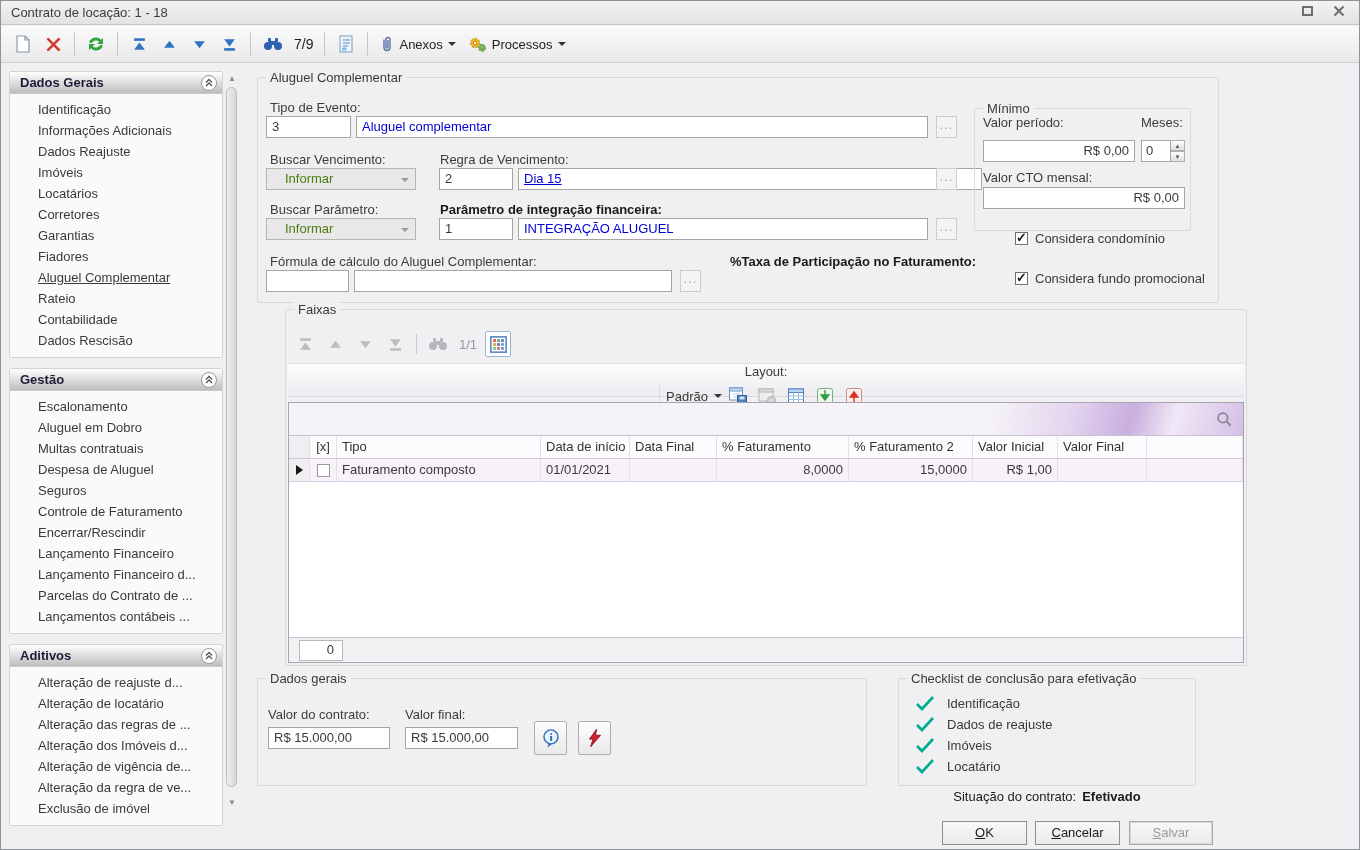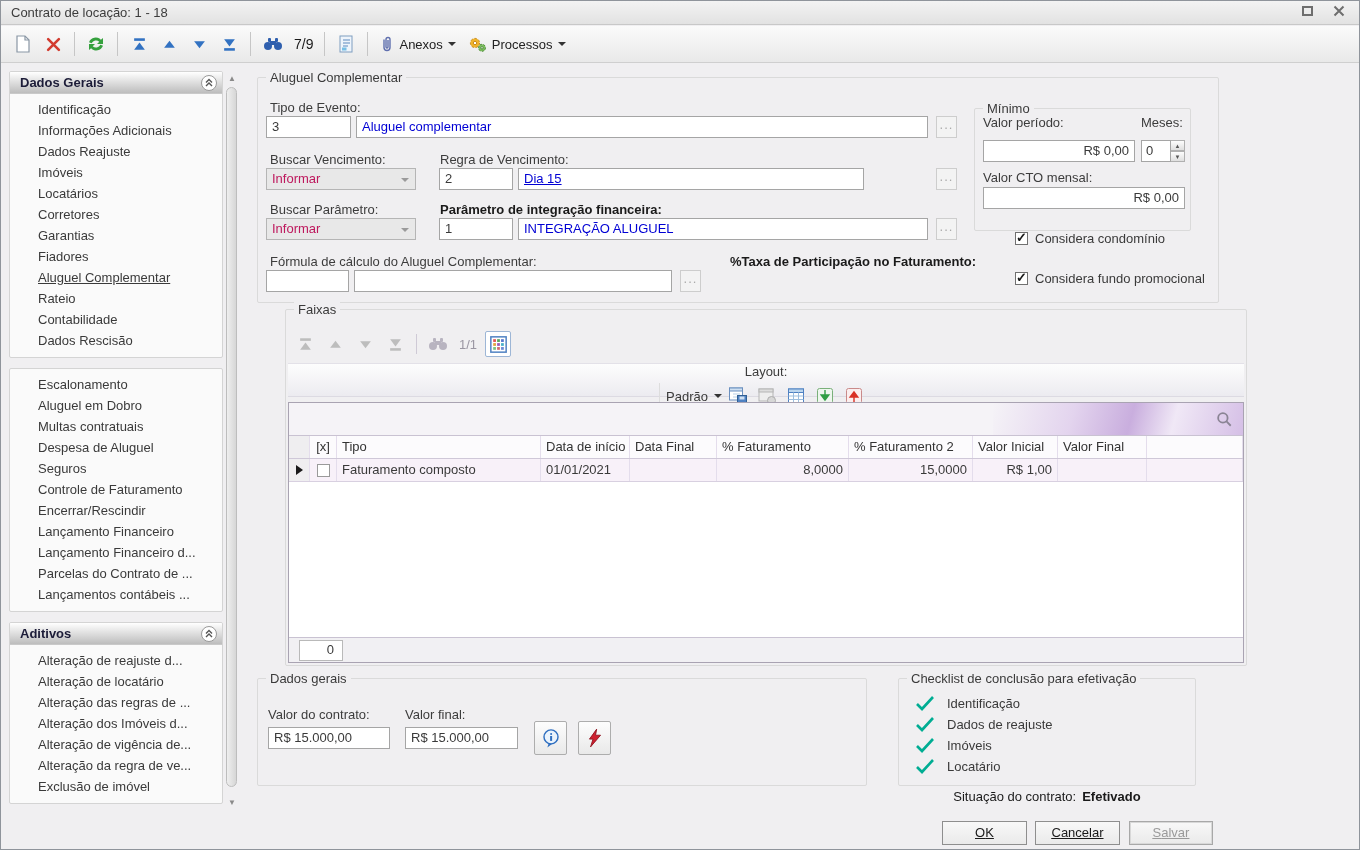--- a/index.html
+++ b/index.html
@@ -50,22 +50,22 @@
   .groupbox { position:absolute; border:1px solid #dadada; border-radius:2px; }
   .gb-label { position:absolute; top:-8px; left:8px; background:#f0eff1; padding:0 4px; color:#3a3a3a; white-space:nowrap; }
 
   
   .lbl { position:absolute; white-space:nowrap; color:#3c3c3c; }
   .lbl.bold { font-weight:bold; color:#1a1a1a; }
   .field { position:absolute; height:22px; background:#fff; border:1px solid #a5a5a5; line-height:20px; padding:0 5px; overflow:hidden; white-space:nowrap; }
   .field.blue { color:#0000d4; }
   .field.link { color:#0000d4; text-decoration:underline; }
   .field.right { text-align:right; }
-  .combo { position:absolute; height:22px; background:#e8e8e8; border:1px solid #b5b5b5; color:#be185d;
-    line-height:20px; padding:0 5px; }
+  .combo { position:absolute; height:22px; background:#e8e8e8; border:1px solid #b5b5b5; color:#4d7c0f;
+    line-height:20px; padding:0 18px; }
   .combo .caret { position:absolute; right:6px; top:9px; border-top-color:#9a9a9a; }
   .dots { position:absolute; width:21px; height:22px; background:#f3f3f3; border:1px solid #cdcdcd;
     color:#aaa; text-align:center; line-height:16px; letter-spacing:1px; }
   .spin { position:absolute; height:22px; display:flex; }
   .spin-val { width:30px; height:22px; background:#fff; border:1px solid #a5a5a5; line-height:20px; padding:0 4px; }
   .spin-btns { width:14px; height:22px; display:flex; flex-direction:column; }
   .spin-b { flex:1; background:linear-gradient(#fdfdfd,#dfdfdf); border:1px solid #b0b0b0; border-left:none;
     font-size:6px; color:#555; display:flex; align-items:center; justify-content:center; }
 
   .cb { position:absolute; display:flex; align-items:center; gap:7px; cursor:default;padding-left:33px; }
@@ -104,21 +104,21 @@
   .g-fill { flex:1; background:#fff; }
   .g-footer { height:25px; background:#f1f0f3; border-top:1px solid #c9c2d2; display:flex; align-items:center; padding-left:10px; }
   .g-count { width:44px; height:21px; background:#fff; border:1px solid #b9b9b9; text-align:right; padding:1px 8px 0 0; }
 
   
   .tool-sq { position:absolute; width:33px; height:34px; background:linear-gradient(#fdfdfd,#e9e9e9); border:1px solid #adadad; border-radius:2px; display:flex; align-items:center; justify-content:center; }
   .chk-item { position:absolute; display:flex; align-items:center; gap:12px; }
   .situacao { position:absolute; left:897px; top:788px; width:298px; text-align:center; color:#1a1a1a; }
   .situacao b { margin-left:6px; }
   .dlg-btn { position:absolute; height:24px; background:linear-gradient(#f8f8f8,#eaeaea); border:1px solid #8e8e8e;
-    text-align:center; line-height:22px; color:#1a1a1a; cursor:default;text-decoration:underline; }
+    text-align:center; line-height:22px; color:#1a1a1a; cursor:default; }
   .dlg-btn::first-letter { text-decoration:underline; }
   .dlg-btn.disabled { color:#9a9a9a; border:1px solid #a8a8a8; box-shadow:inset 0 0 0 1px #d8d8d8; }
 
   svg { display:block; }
 </style>
 </head>
 <body>
 
 <div class="window">
 
@@ -233,20 +233,28 @@
         <div class="side-item">Corretores</div>
         <div class="side-item">Garantias</div>
         <div class="side-item">Fiadores</div>
         <div class="side-item active">Aluguel Complementar</div>
         <div class="side-item">Rateio</div>
         <div class="side-item">Contabilidade</div>
         <div class="side-item">Dados Rescisão</div>
       </div>
     </div>
     <div class="side-section">
+      <div class="side-header">
+        <span>Gestão</span>
+        <span class="chevron-btn">
+          <svg width="10" height="10" viewBox="0 0 10 10">
+              <path d="M2 4.6l3-3 3 3M2 8l3-3 3 3" fill="none" stroke="#555" stroke-width="1.4"></path>
+            </svg>
+        </span>
+      </div>
       <div class="side-items">
         <div class="side-item">Escalonamento</div>
         <div class="side-item">Aluguel em Dobro</div>
         <div class="side-item">Multas contratuais</div>
         <div class="side-item">Despesa de Aluguel</div>
         <div class="side-item">Seguros</div>
         <div class="side-item">Controle de Faturamento</div>
         <div class="side-item">Encerrar/Rescindir</div>
         <div class="side-item">Lançamento Financeiro</div>
         <div class="side-item">Lançamento Financeiro d...</div>
@@ -288,21 +296,21 @@
     <div class="field blue" style="left:98px; top:38px; width:572px;">Aluguel complementar</div>
     <div class="dots" style="left:678px; top:38px;">...</div>
 
     <span class="lbl" style="left:12px; top:74px;">Buscar Vencimento:</span>
     <div class="combo" style="left:8px; top:90px; width:150px;">
       <span>Informar</span>
       <span class="caret"></span>
     </div>
     <span class="lbl" style="left:182px; top:74px;">Regra de Vencimento:</span>
     <div class="field" style="left:181px; top:90px; width:74px;">2</div>
-    <div class="field link" style="left:260px; top:90px; width:346px;">Dia 15</div>
+    <div class="field link" style="left:260px; top:90px; width:464px;">Dia 15</div>
     <div class="dots" style="left:678px; top:90px;">...</div>
 
     <span class="lbl" style="left:12px; top:124px;">Buscar Parâmetro:</span>
     <div class="combo" style="left:8px; top:140px; width:150px;">
       <span>Informar</span>
       <span class="caret"></span>
     </div>
     <span class="lbl bold" style="left:182px; top:124px;">Parâmetro de integração financeira:</span>
     <div class="field" style="left:181px; top:140px; width:74px;">1</div>
     <div class="field blue" style="left:260px; top:140px; width:410px;">INTEGRAÇÃO ALUGUEL</div>

